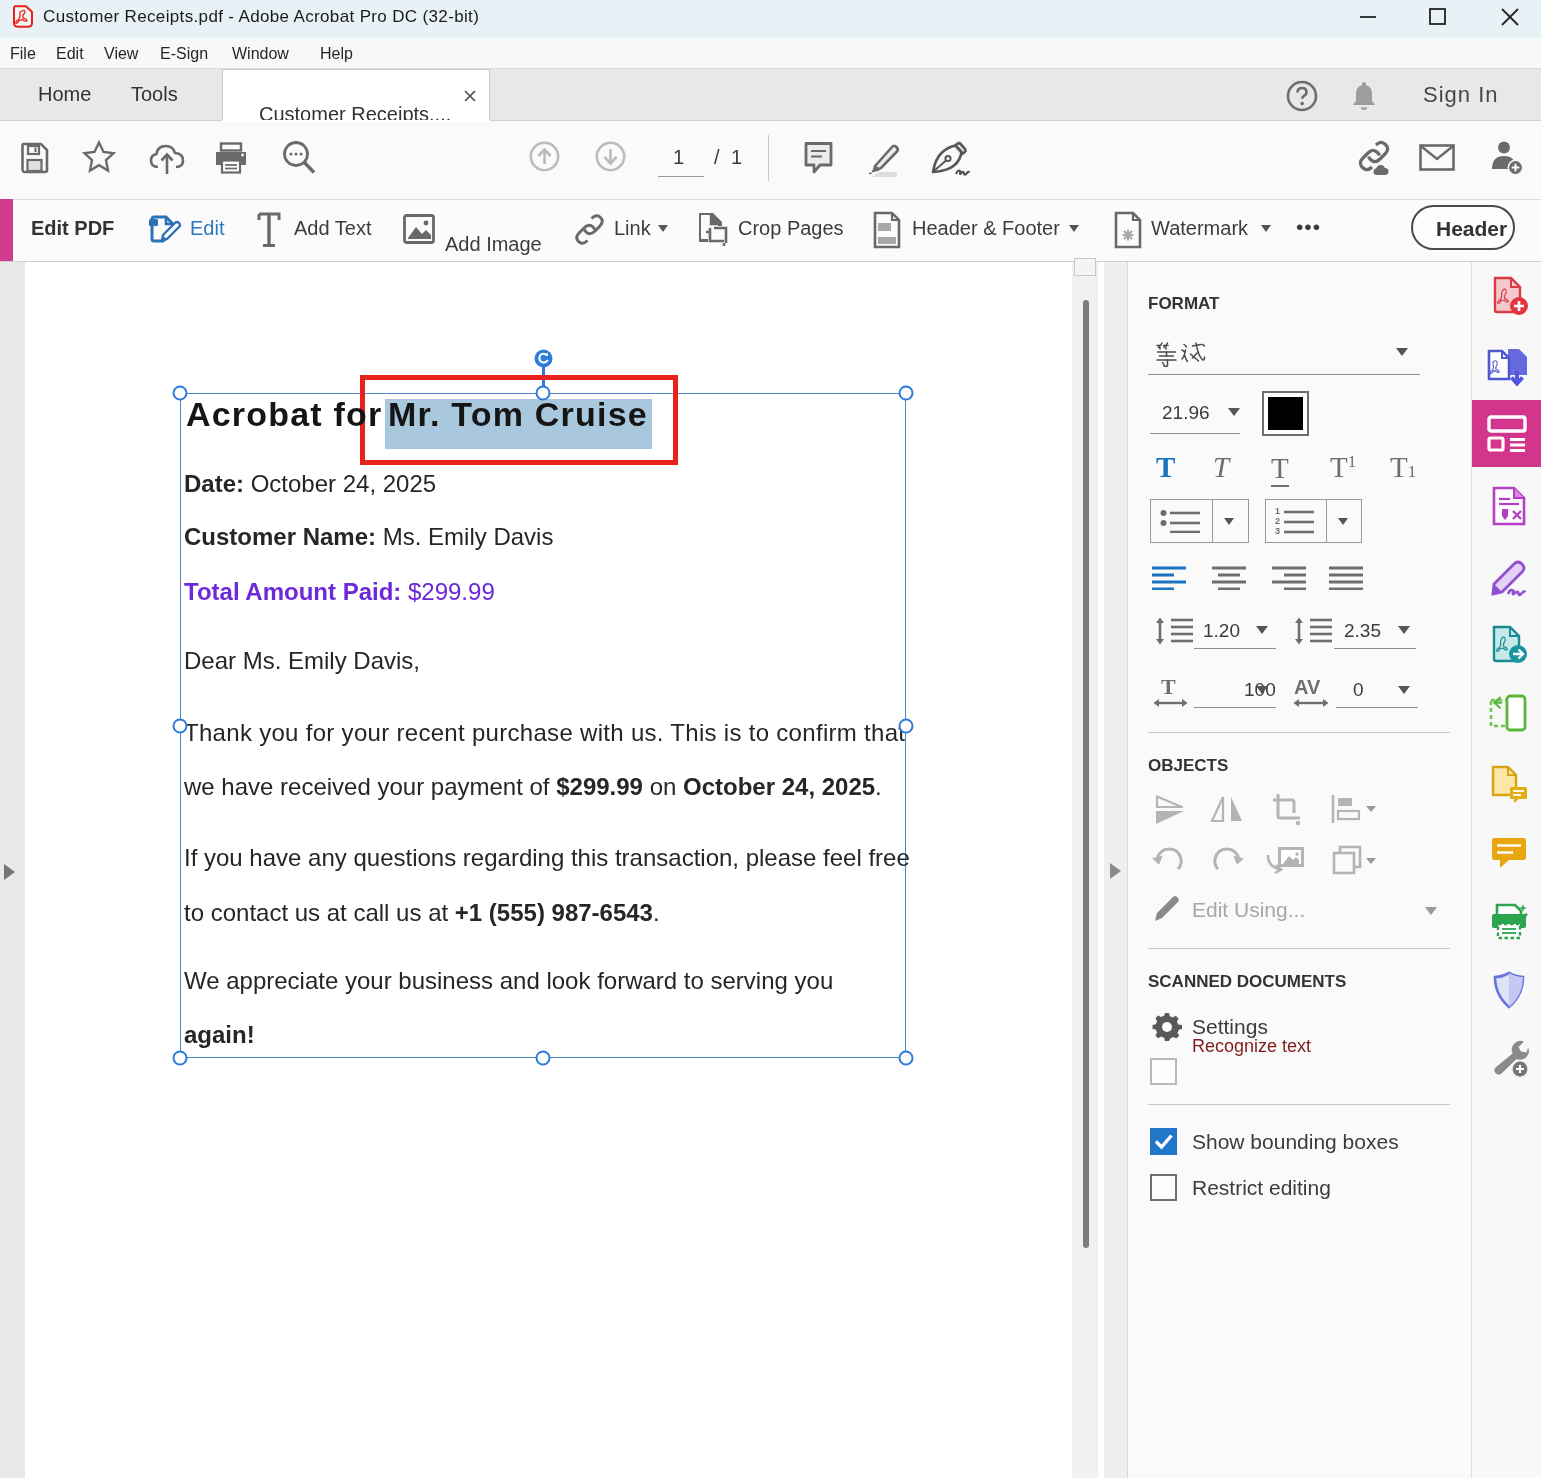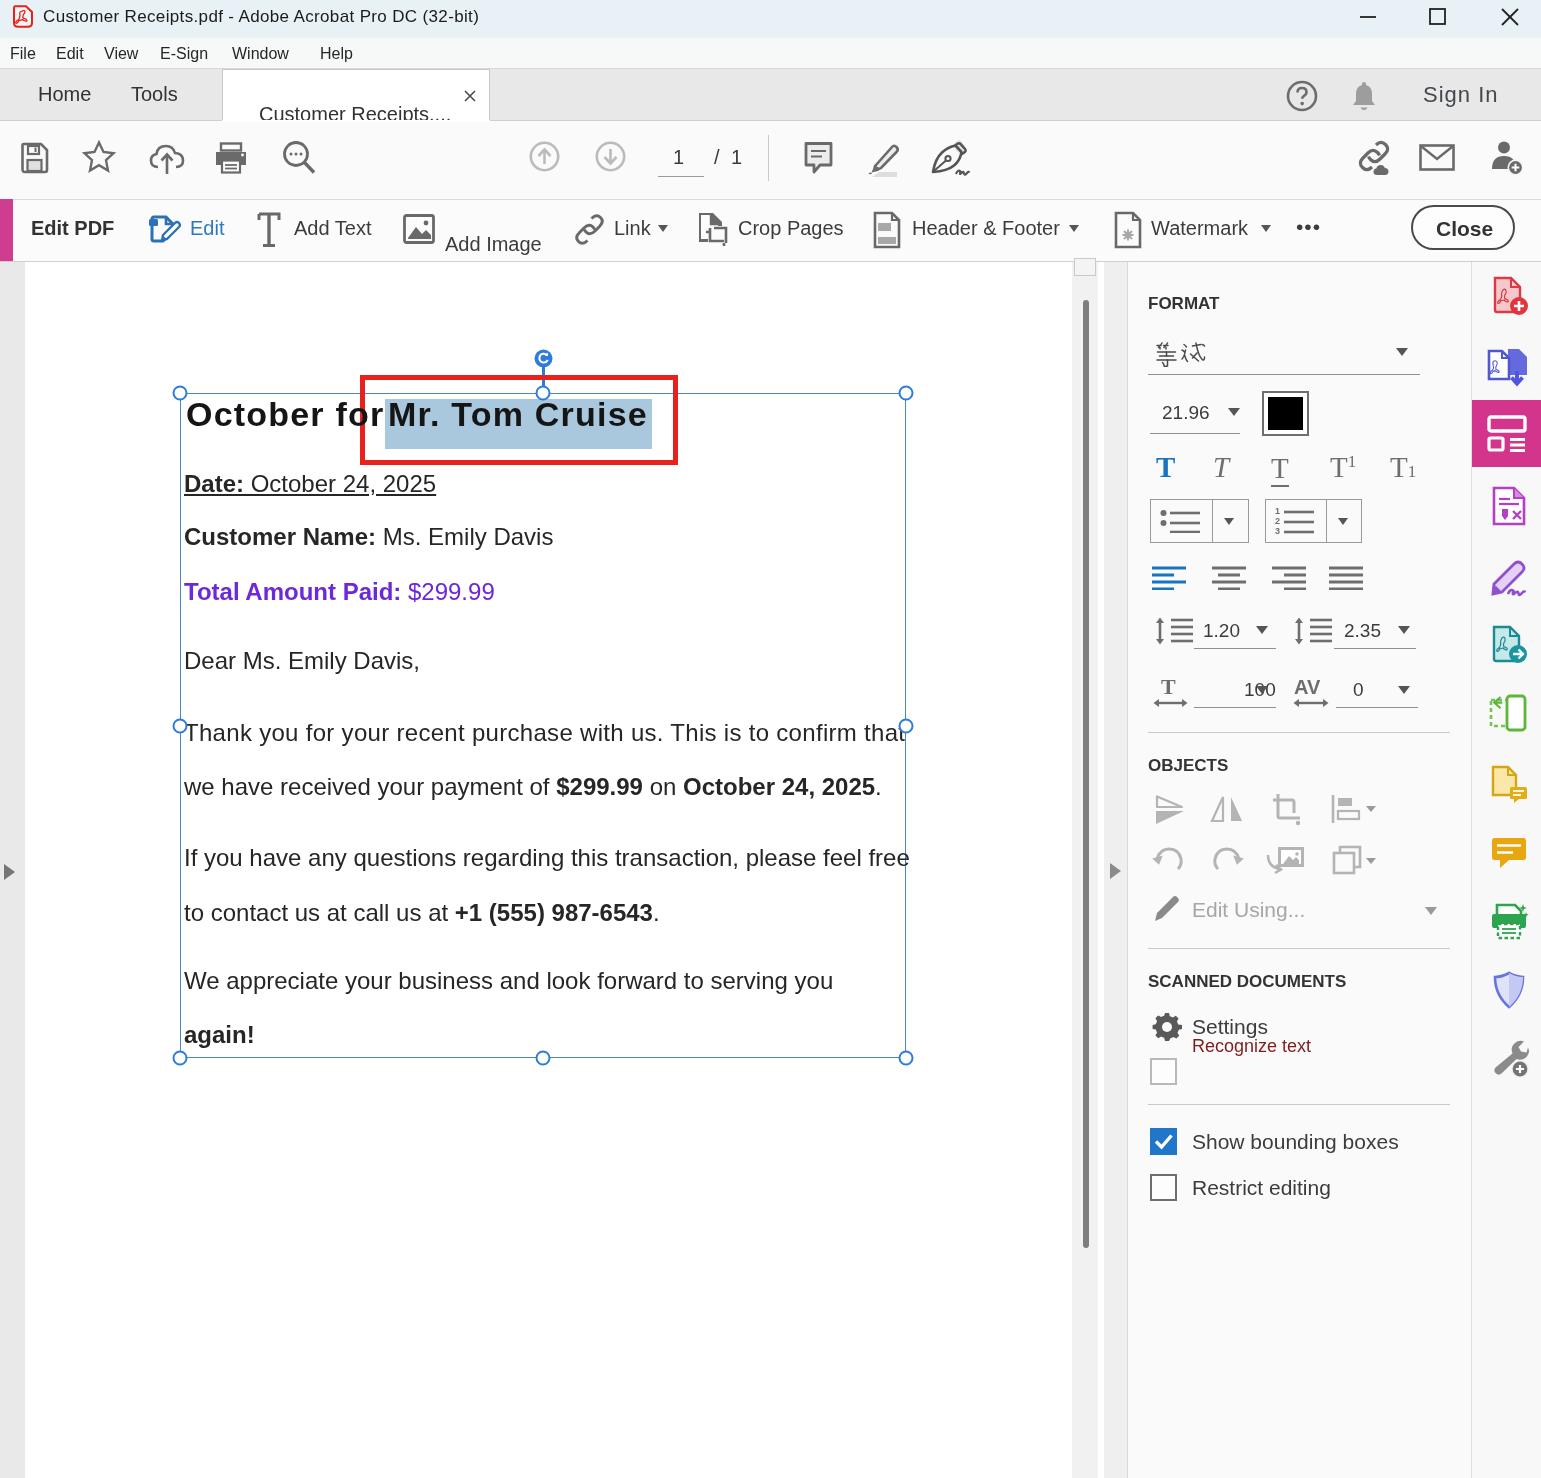--- a/index.html
+++ b/index.html
@@ -207,21 +207,21 @@
       <line x1="9.5" y1="24" x2="20.5" y2="24"></line>
       <line x1="11" y1="20" x2="19" y2="28"></line>
       <line x1="19" y1="20" x2="11" y2="28"></line>
     </g>
   </g>
 </svg>
 <div class="a" style="left:1151px;top:217px;font-size:20px;color:#3c3c3c;">Watermark</div>
 <div class="a" style="left:1261px;top:225px;width:0;height:0;border-top:7px solid #555;border-left:5.5px solid transparent;border-right:5.5px solid transparent;"></div>
 <div class="a" style="left:1296px;top:215px;font-size:21px;color:#3c3c3c;letter-spacing:1px;">•••</div>
 <div class="a" style="left:1411px;top:205px;width:104px;height:45px;border:2px solid #4a4a4a;border-radius:23px;background:#fdfdfd;"></div>
-<div class="a" style="left:1436px;top:217px;font-size:21px;font-weight:bold;color:#323232;">Close</div>
+<div class="a" style="left:1436px;top:217px;font-size:21px;font-weight:bold;color:#323232;">Header</div>
 
 <div class="a" style="left:0;top:262px;width:25px;height:1216px;background:#e9e9e9;"></div>
 <div class="a" style="left:4px;top:864px;width:0;height:0;border-left:11px solid #757575;border-top:8px solid transparent;border-bottom:8px solid transparent;"></div>
 <div class="a" style="left:25px;top:262px;width:1047px;height:1216px;background:#ffffff;"></div>
 
 <div class="a" style="left:1072px;top:262px;width:26px;height:1216px;background:#f1f1f1;"></div>
 <div class="a" style="left:1074px;top:258px;width:22px;height:18px;background:#f4f4f4;border:1px solid #c9c9c9;"></div>
 <div class="a" style="left:1083px;top:300px;width:6px;height:948px;background:#7d7d7d;border-radius:3px;"></div>
 
 <div class="a" style="left:1098px;top:262px;width:6px;height:1216px;background:#ffffff;"></div>
@@ -233,24 +233,24 @@
 <div class="a" style="left:542px;top:366px;width:3px;height:28px;background:#2e7cd9;"></div>
 <svg class="a" style="left:534px;top:349px;" width="19" height="19" viewBox="0 0 19 19">
   <circle cx="9.5" cy="9.5" r="9" fill="#2e7cd9"></circle>
   <path d="M13.2 6.2 Q11.5 4.4 9.2 4.7 Q5.6 5.2 5.4 9 Q5.3 12.6 9.1 13.4 Q12.2 13.9 13.8 11" fill="none" stroke="#fff" stroke-width="2"></path>
   <path d="M13.8 3.5 L14 7 L10.6 6.6 Z" fill="#fff"></path>
 </svg>
 
 <div class="a" style="left:360px;top:375px;width:318px;height:90px;border:5px solid #e8211d;"></div>
 
 <div class="a" style="left:385px;top:399px;width:267px;height:50px;background:#a9c7dd;"></div>
-<div class="a" style="left:186px;top:395px;font-size:34px;font-weight:bold;color:#151515;letter-spacing:1.2px;">October for</div>
+<div class="a" style="left:186px;top:395px;font-size:34px;font-weight:bold;color:#151515;letter-spacing:1.2px;">Acrobat for</div>
 <div class="a" style="left:388px;top:395px;font-size:34px;font-weight:bold;color:#151515;letter-spacing:1.2px;">Mr. Tom Cruise</div>
 
-<div class="a" style="left:184px;top:469.5px;font-size:24px;color:#262626;text-decoration:underline;"><b>Date:</b> October 24, 2025</div>
+<div class="a" style="left:184px;top:469.5px;font-size:24px;color:#262626;"><b>Date:</b> October 24, 2025</div>
 <div class="a" style="left:184px;top:522.5px;font-size:24px;color:#262626;"><b>Customer Name:</b> Ms. Emily Davis</div>
 <div class="a" style="left:184px;top:577.5px;font-size:24px;color:#6d28d9;"><b>Total Amount Paid:</b> $299.99</div>
 <div class="a" style="left:184px;top:647px;font-size:24px;color:#262626;">Dear Ms. Emily Davis,</div>
 <div class="a" style="left:184px;top:719px;font-size:24px;color:#262626;letter-spacing:0.3px;">Thank you for your recent purchase with us. This is to confirm that</div>
 <div class="a" style="left:184px;top:773px;font-size:24px;color:#262626;">we have received your payment of <b>$299.99</b> on <b>October 24, 2025</b>.</div>
 <div class="a" style="left:184px;top:843.5px;font-size:24px;color:#262626;">If you have any questions regarding this transaction, please feel free</div>
 <div class="a" style="left:184px;top:899px;font-size:24px;color:#262626;">to contact us at call us at <b>+1 (555) 987-6543</b>.</div>
 <div class="a" style="left:184px;top:966.5px;font-size:24px;color:#262626;">We appreciate your business and look forward to serving you</div>
 <div class="a" style="left:184px;top:1020.5px;font-size:24px;color:#262626;font-weight:bold;">again!</div>
 

